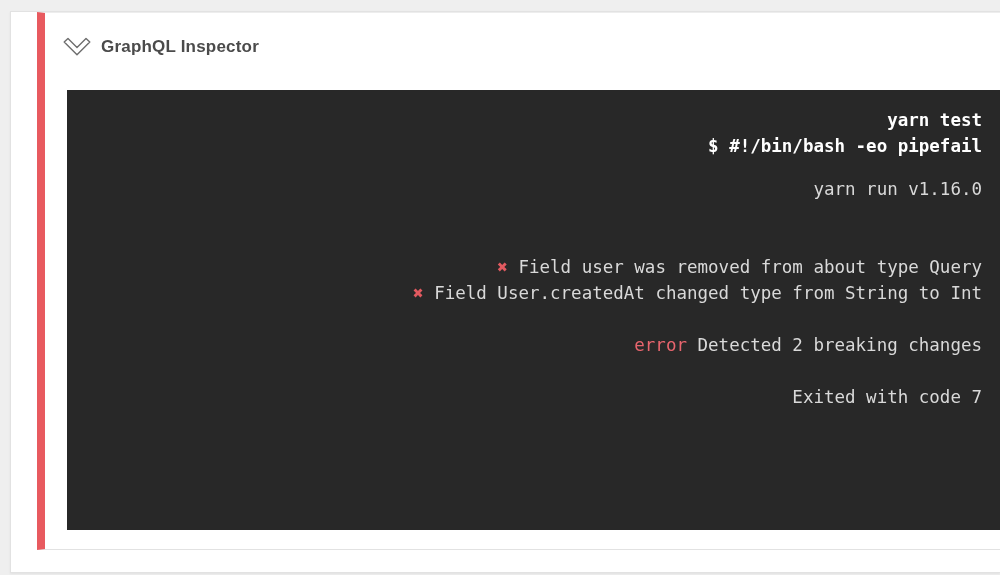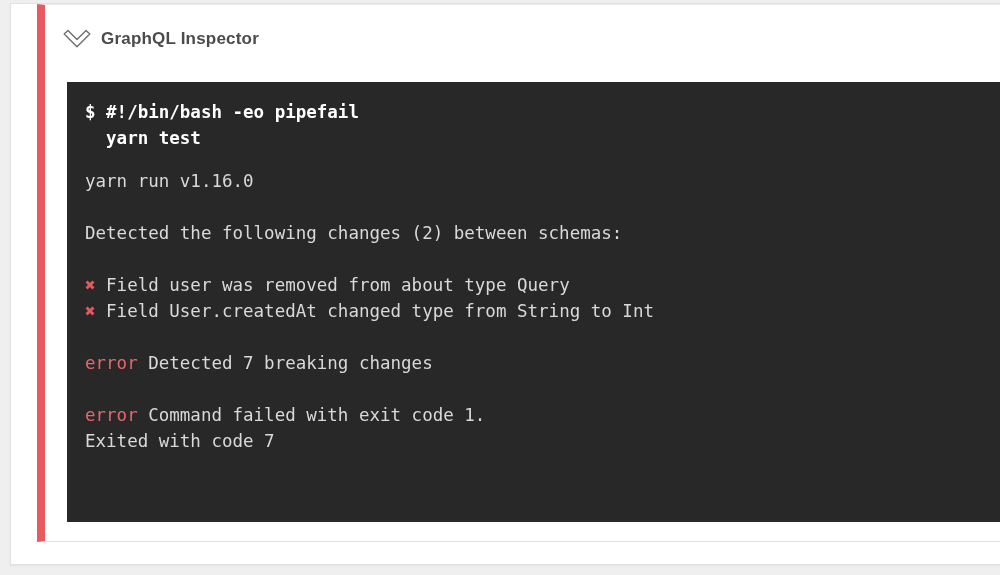--- a/index.html
+++ b/index.html
@@ -13,24 +13,25 @@
     --page-bg:#efefef;
   }
   *{box-sizing:border-box;}
   html,body{margin:0;padding:0;}
   body{
     width:1000px;height:575px;overflow:hidden;position:relative;
     background:var(--page-bg);
     font-family:"Liberation Sans", sans-serif;
   }
   .panel{
-    position:absolute;left:10px;top:3px;right:0;height:562px;
+    position:absolute;left:10px;top:11px;right:0;height:562px;
     background:#ffffff;
     border:1px solid #e2e2e2;border-right:none;
     box-shadow:0 1px 2px rgba(0,0,0,0.06);
+    text-align:right;
   }
   .step-card{
     margin-left:26px;
     height:538px;
     background:#ffffff;
     border-left:8px solid var(--accent);
     border-top:1px solid #ededed;
     border-bottom:1px solid #e2e2e2;
   }
   .step-header{
@@ -71,32 +72,30 @@
       <span class="chevron">
         <svg width="32" height="24" viewBox="0 0 32 24" aria-hidden="true">
           <path d="M3.2 7 L16 19.8 L28.8 7 L25 3.4 L16 12.4 L7 3.4 Z" fill="none" stroke="#6e6e6e" stroke-width="1.4" stroke-linejoin="round"></path>
         </svg>
       </span>
       <span class="step-title">GraphQL Inspector</span>
     </div>
 
     <div class="terminal">
       <div class="cmd">
+          <div class="tline">  yarn test</div>
           <div class="tline">$ #!/bin/bash -eo pipefail</div>
-          <div class="tline">  yarn test</div>
         </div>
       <div class="out">
           <div class="tline"><span class="seg-plain">yarn run v1.16.0</span></div>
           <div class="tline">&nbsp;</div>
-          <div class="tline"><span class="seg-plain">Detected the following changes (2) between schemas:</span></div>
           <div class="tline">&nbsp;</div>
           <div class="tline"><span class="seg-cross">✖</span><span class="seg-plain"> Field user was removed from about type Query</span></div>
           <div class="tline"><span class="seg-cross">✖</span><span class="seg-plain"> Field User.createdAt changed type from String to Int</span></div>
           <div class="tline">&nbsp;</div>
-          <div class="tline"><span class="seg-error">error</span><span class="seg-plain"> Detected 7 breaking changes</span></div>
+          <div class="tline"><span class="seg-error">error</span><span class="seg-plain"> Detected 2 breaking changes</span></div>
           <div class="tline">&nbsp;</div>
-          <div class="tline"><span class="seg-error">error</span><span class="seg-plain"> Command failed with exit code 1.</span></div>
           <div class="tline"><span class="seg-plain">Exited with code 7</span></div>
         </div>
     </div>
 
   </div>
 </div>
 
 </body></html>

